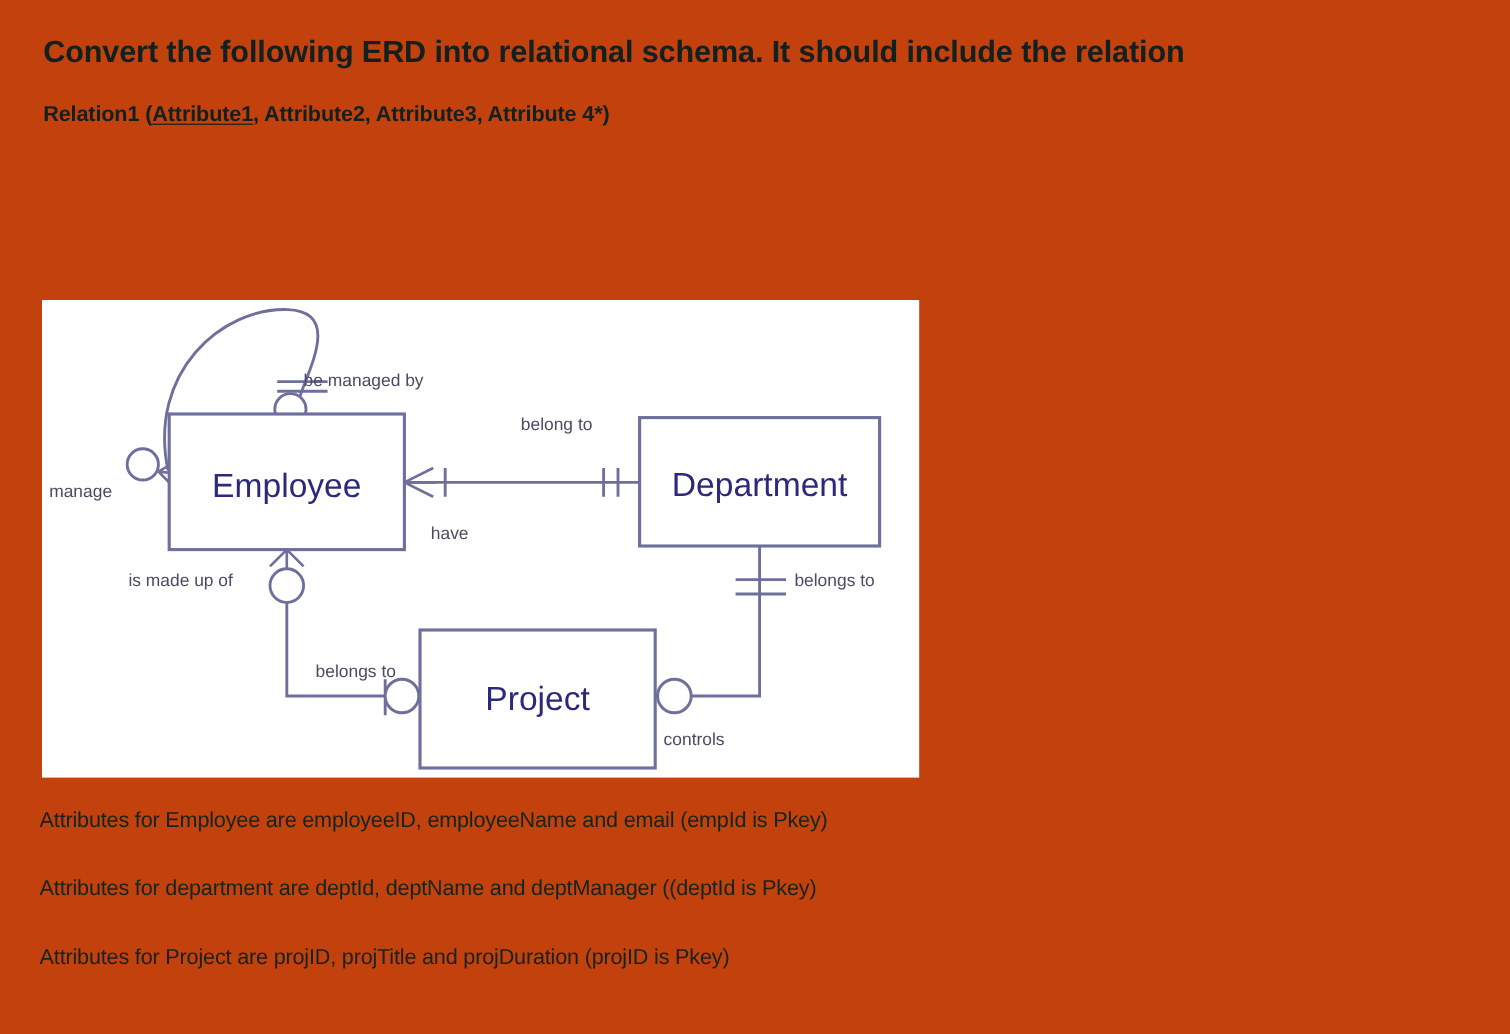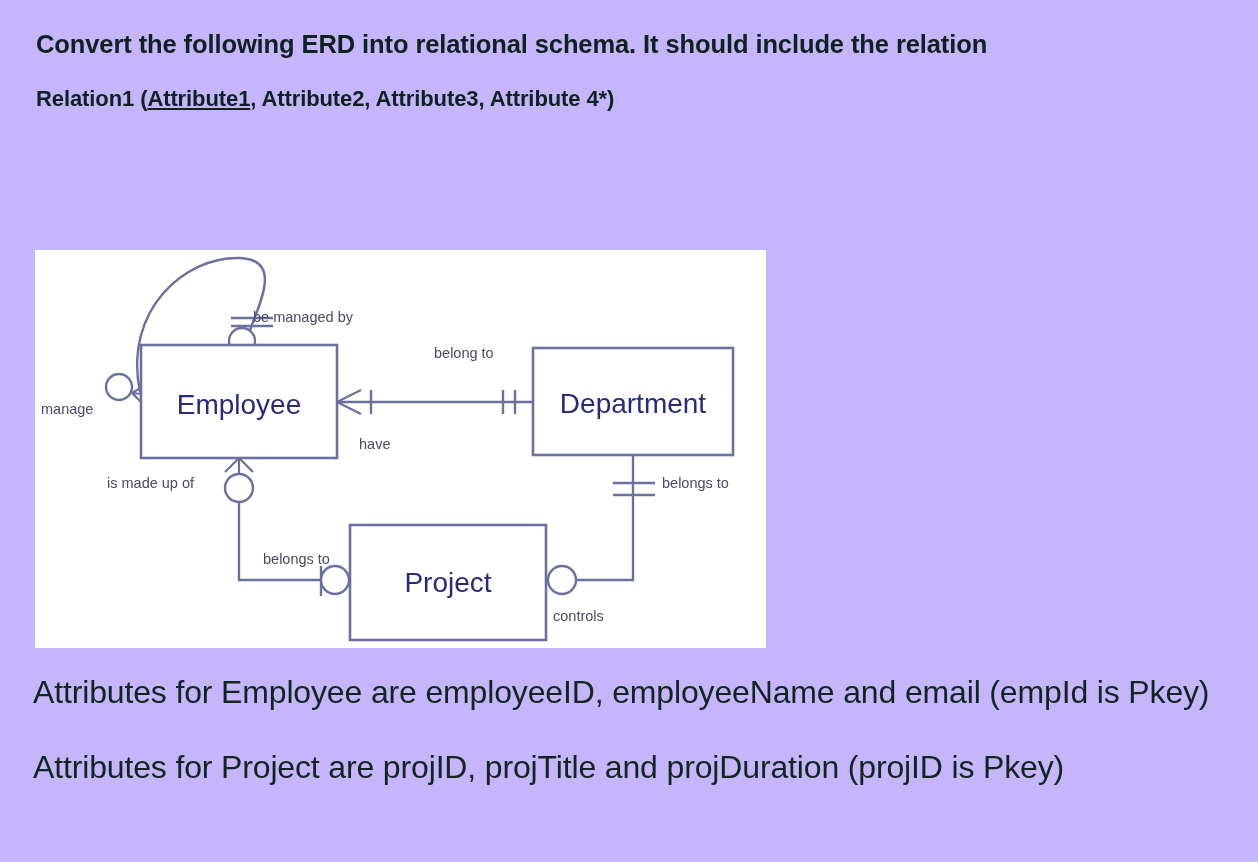--- a/index.html
+++ b/index.html
@@ -10,39 +10,39 @@
     width: 1258px;
     height: 862px;
     background: #e9eff3;
     font-family: "Liberation Sans", sans-serif;
     overflow: hidden;
   }
   .page {
     position: relative;
     width: 1258px;
     height: 862px;
-    background: #c4b5fd;
+    background: #c2410c;
   }
 
   
   .question-block {
     position: absolute;
     left: 36px;
     top: 26px;
     width: 1150px;
   }
   .q-line {
     font-size: 25.5px;
     font-weight: bold;
     color: #12201f;
     line-height: 1.42;
     letter-spacing: -0.1px;
   }
   .q-example {
-    font-size: 22px;
+    font-size: 18px;
     font-weight: bold;
     color: #12201f;
     line-height: 1.42;
     margin-top: 21px;
     letter-spacing: -0.1px;
   }
   .pkey-underline {
     text-decoration: underline;
     text-underline-offset: 2px;
   }
@@ -61,21 +61,21 @@
   }
 
   
   .attr-block {
     position: absolute;
     left: 33px;
     top: 672px;
     width: 1180px;
   }
   .attr-line {
-    font-size: 32px;
+    font-size: 18px;
     font-weight: normal;
     color: #15241f;
     line-height: 1.28;
     margin-bottom: 34px;
     letter-spacing: -0.15px;
   }
   .attr-line:last-child { margin-bottom: 16px; }
 </style>
 </head>
 <body>
@@ -146,16 +146,17 @@
       <text class="rtxt" x="324" y="199">have</text>
       <text class="rtxt" x="72" y="238">is made up of</text>
       <text class="rtxt" x="627" y="238">belongs to</text>
       <text class="rtxt" x="228" y="314">belongs to</text>
       <text class="rtxt" x="518" y="371">controls</text>
     </svg>
   </div>
 
   <div class="attr-block">
     <div class="attr-line">Attributes for Employee are employeeID, employeeName and email (empId is Pkey)</div>
+    <div class="attr-line">Attributes for department are deptId, deptName and deptManager ((deptId is Pkey)</div>
     <div class="attr-line">Attributes for Project are projID, projTitle and projDuration (projID is Pkey)</div>
   </div>
 
 </div>
 
 </body></html>

